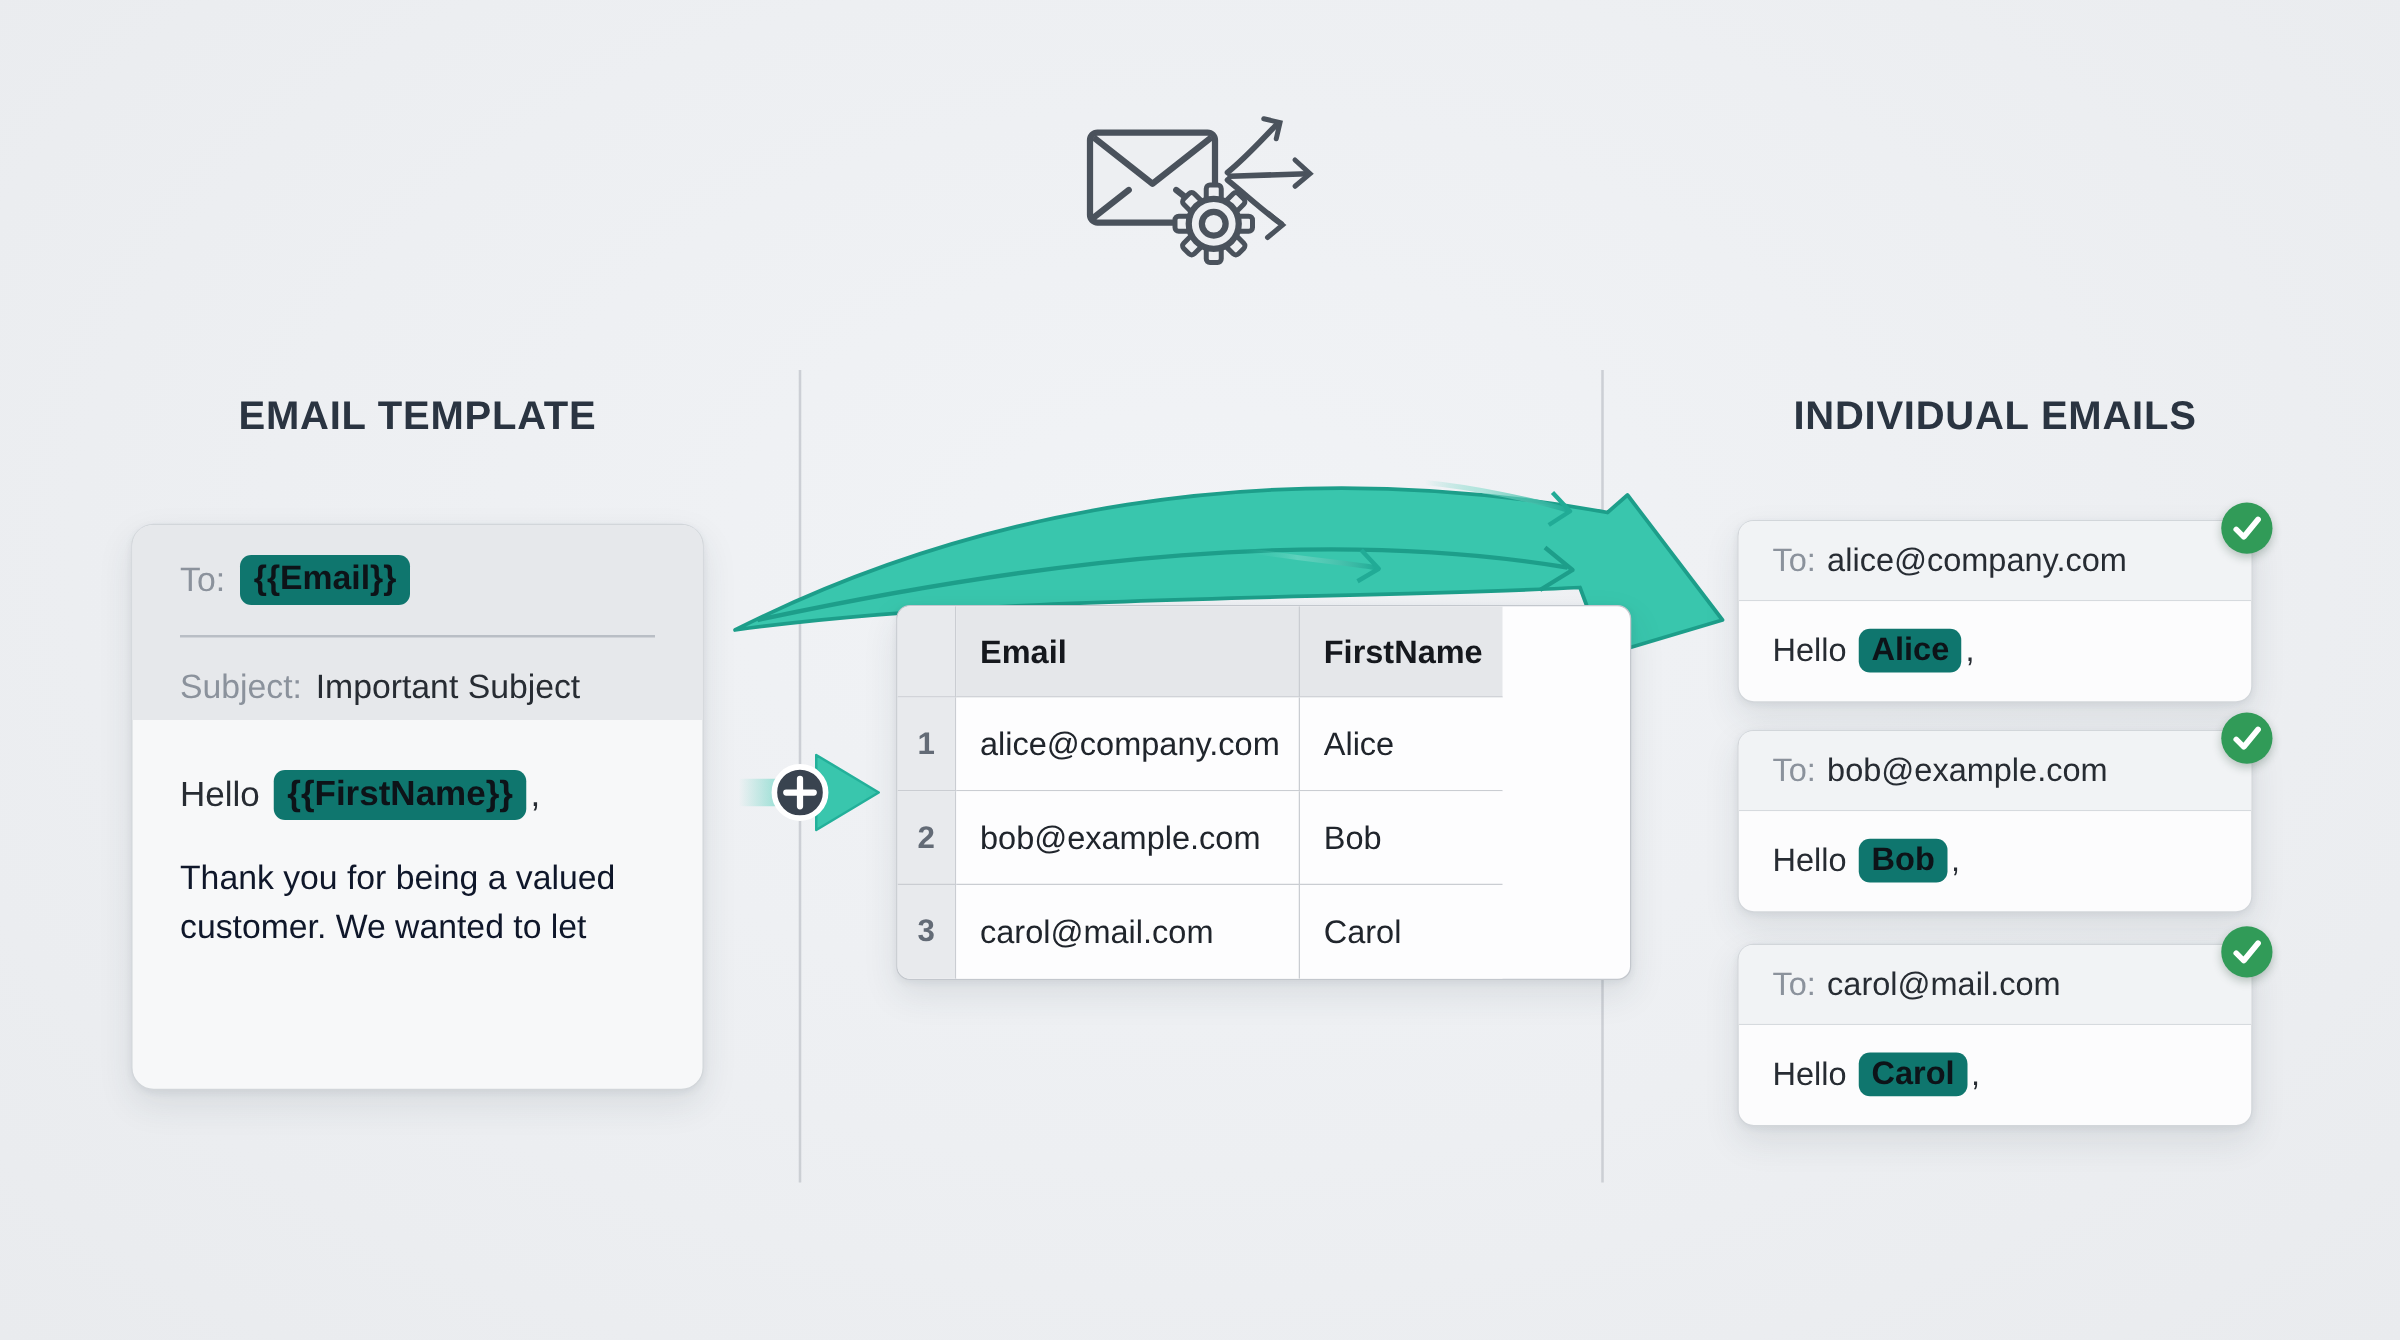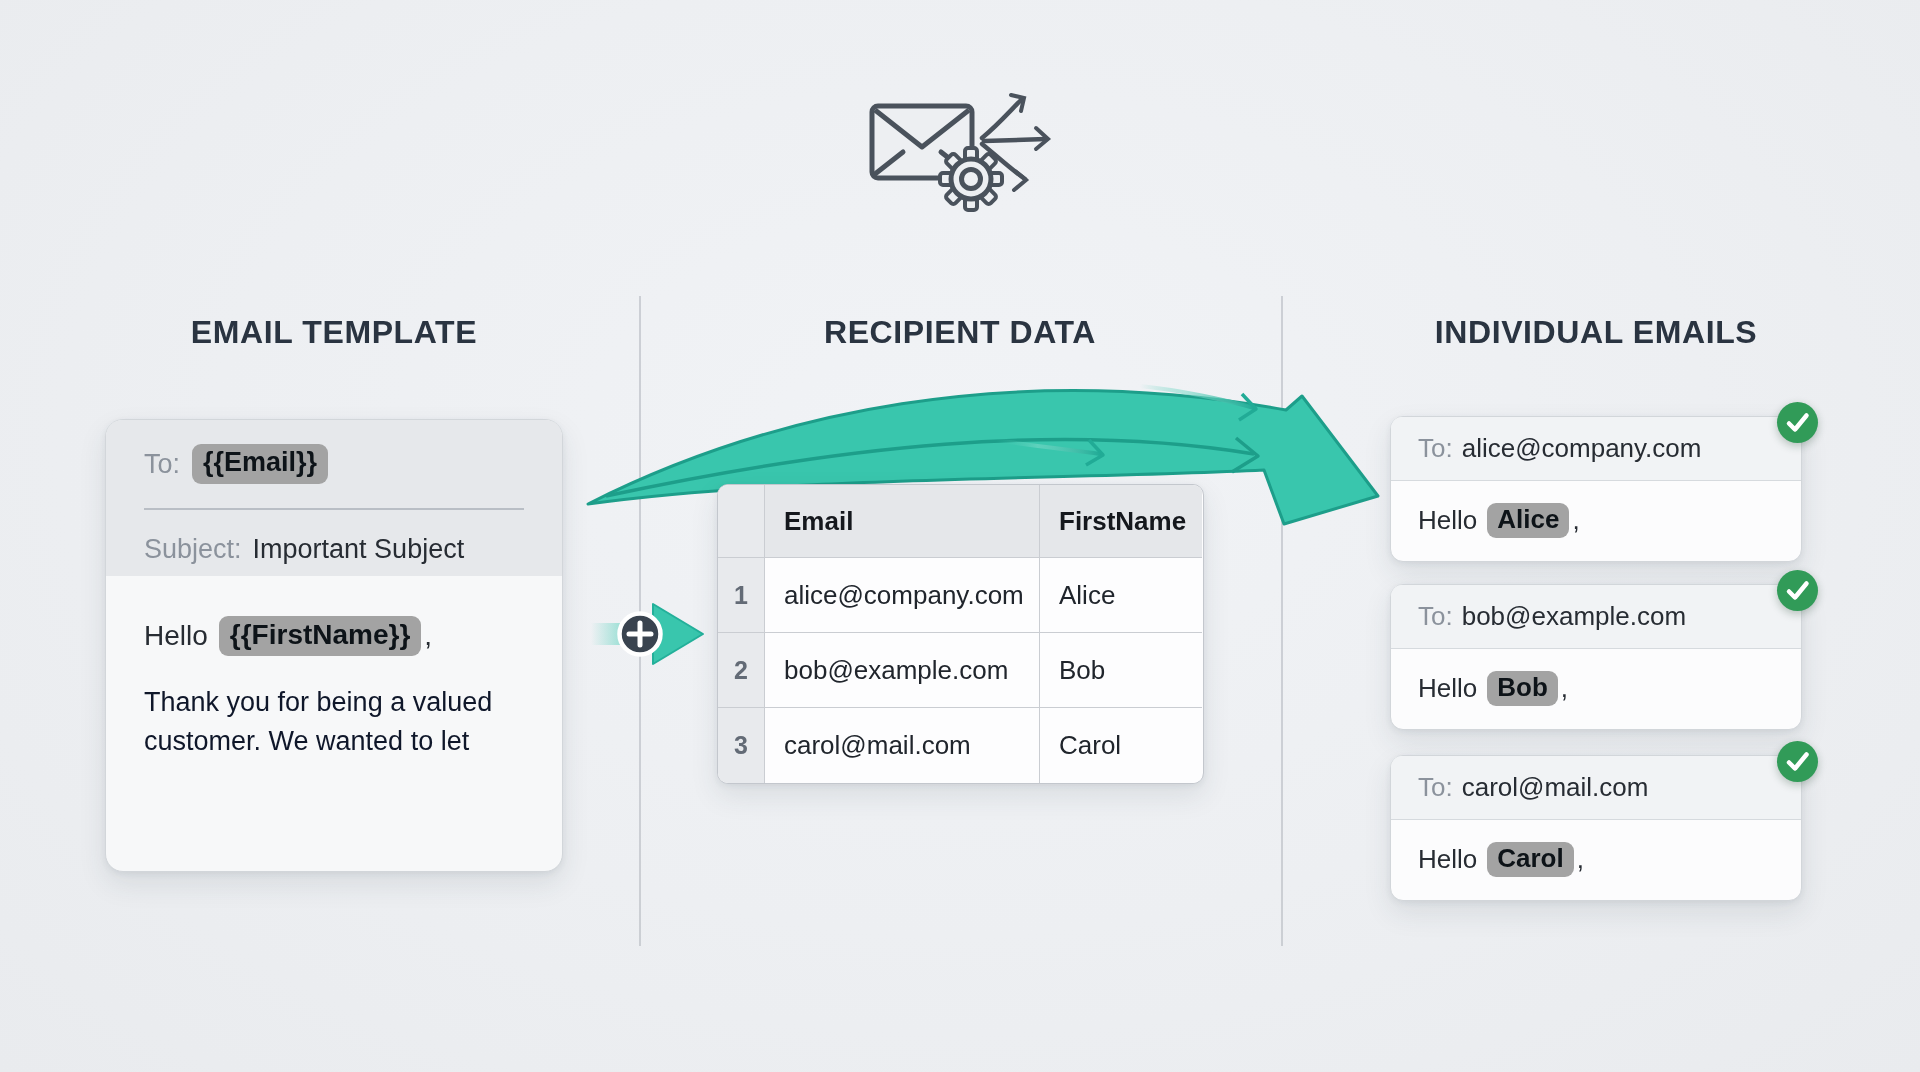--- a/index.html
+++ b/index.html
@@ -27,32 +27,32 @@
     position:absolute;left:105px;top:419px;width:458px;height:453px;
     border-radius:18px;border:1.5px solid #d2d6da;box-sizing:border-box;background:#f7f8f9;
   }
   .tpl-header{height:156px;background:#e6e8eb;border-radius:16px 16px 0 0;padding:0 38px;box-sizing:border-box;}
   .tpl-to{height:88px;display:flex;align-items:center;border-bottom:2px solid #b9bec5;}
   .tpl-subject{height:78px;display:flex;align-items:center;}
   .tpl-body{padding:40px 38px 0;box-sizing:border-box;}
   .lbl{color:#8b929c;font-size:27px;}
   .val{color:#272c33;font-size:27px;margin-left:11px;}
   .chip{
-    display:inline-block;background:#a3a3a3;color:#0d1318;font-weight:700;
+    display:inline-block;background:#0f766e;color:#0d1318;font-weight:700;
     border-radius:9px;padding:3px 11px 5px;font-size:27px;line-height:1.15;
   }
   .tpl-to .chip{margin-left:12px;}
   .greeting{display:flex;align-items:center;font-size:28px;color:#272c33;}
   .greeting .chip{margin-left:11px;font-size:28px;}
   .g-suffix{margin-left:3px;color:#272c33;}
   .tpl-paragraph{margin-top:27px;font-size:27px;line-height:39px;color:#0f172a;}
   .tpl-paragraph span{display:block;}
   
   .table-wrap{
-    position:absolute;left:717px;top:484px;width:487px;
+    position:absolute;left:717px;top:484px;width:588px;
     border:1.5px solid #c3c7cd;border-radius:11px;overflow:hidden;background:#fdfdfe;box-sizing:border-box;
   }
   .tgrid{display:grid;grid-template-columns:47px 275px 161.5px;}
   .tcell{display:flex;align-items:center;box-sizing:border-box;border-bottom:1.5px solid #cacdd2;border-right:1.5px solid #cacdd2;}
   .tcell.last-col{border-right:none;}
   .tcell.last-row{border-bottom:none;}
   .th{height:73px;background:#e5e7ea;font-weight:700;font-size:26px;color:#15181d;padding-left:19px;}
   .corner{background:#e8eaed;padding-left:0;}
   .numcell{height:75px;background:#e8eaed;color:#636b76;font-weight:600;font-size:25px;justify-content:center;padding-left:0;}
   .td{height:75px;background:#fdfdfe;font-size:26px;color:#20252c;padding-left:19px;}
@@ -107,21 +107,20 @@
         <rect x="-6" y="-31" width="12" height="13" rx="3" transform="rotate(225)"></rect>
         <rect x="-6" y="-31" width="12" height="13" rx="3" transform="rotate(270)"></rect>
         <rect x="-6" y="-31" width="12" height="13" rx="3" transform="rotate(315)"></rect>
       </g>
       <circle r="20" fill="#edeff2" stroke="#4a525c" stroke-width="5"></circle>
       <circle r="9.5" fill="#edeff2" stroke="#4a525c" stroke-width="5"></circle>
     </g>
   </svg>
 
   <div class="col-heading h-template">EMAIL TEMPLATE</div>
-  <div class="col-heading h-recipients">RECIPIENT DATA</div>
   <div class="col-heading h-output">INDIVIDUAL EMAILS</div>
 
   <div class="vline vline-left"></div>
   <div class="vline vline-right"></div>
 
   <svg class="abs" style="left:540px;top:350px;" width="900" height="210" viewBox="0 0 900 210">
     <defs>
       <linearGradient id="fadeUp" x1="600" y1="0" x2="714" y2="0" gradientUnits="userSpaceOnUse">
         <stop offset="0" stop-color="#39c6ad" stop-opacity="0"></stop>
         <stop offset="0.4" stop-color="#7cdac9" stop-opacity="0.55"></stop>

